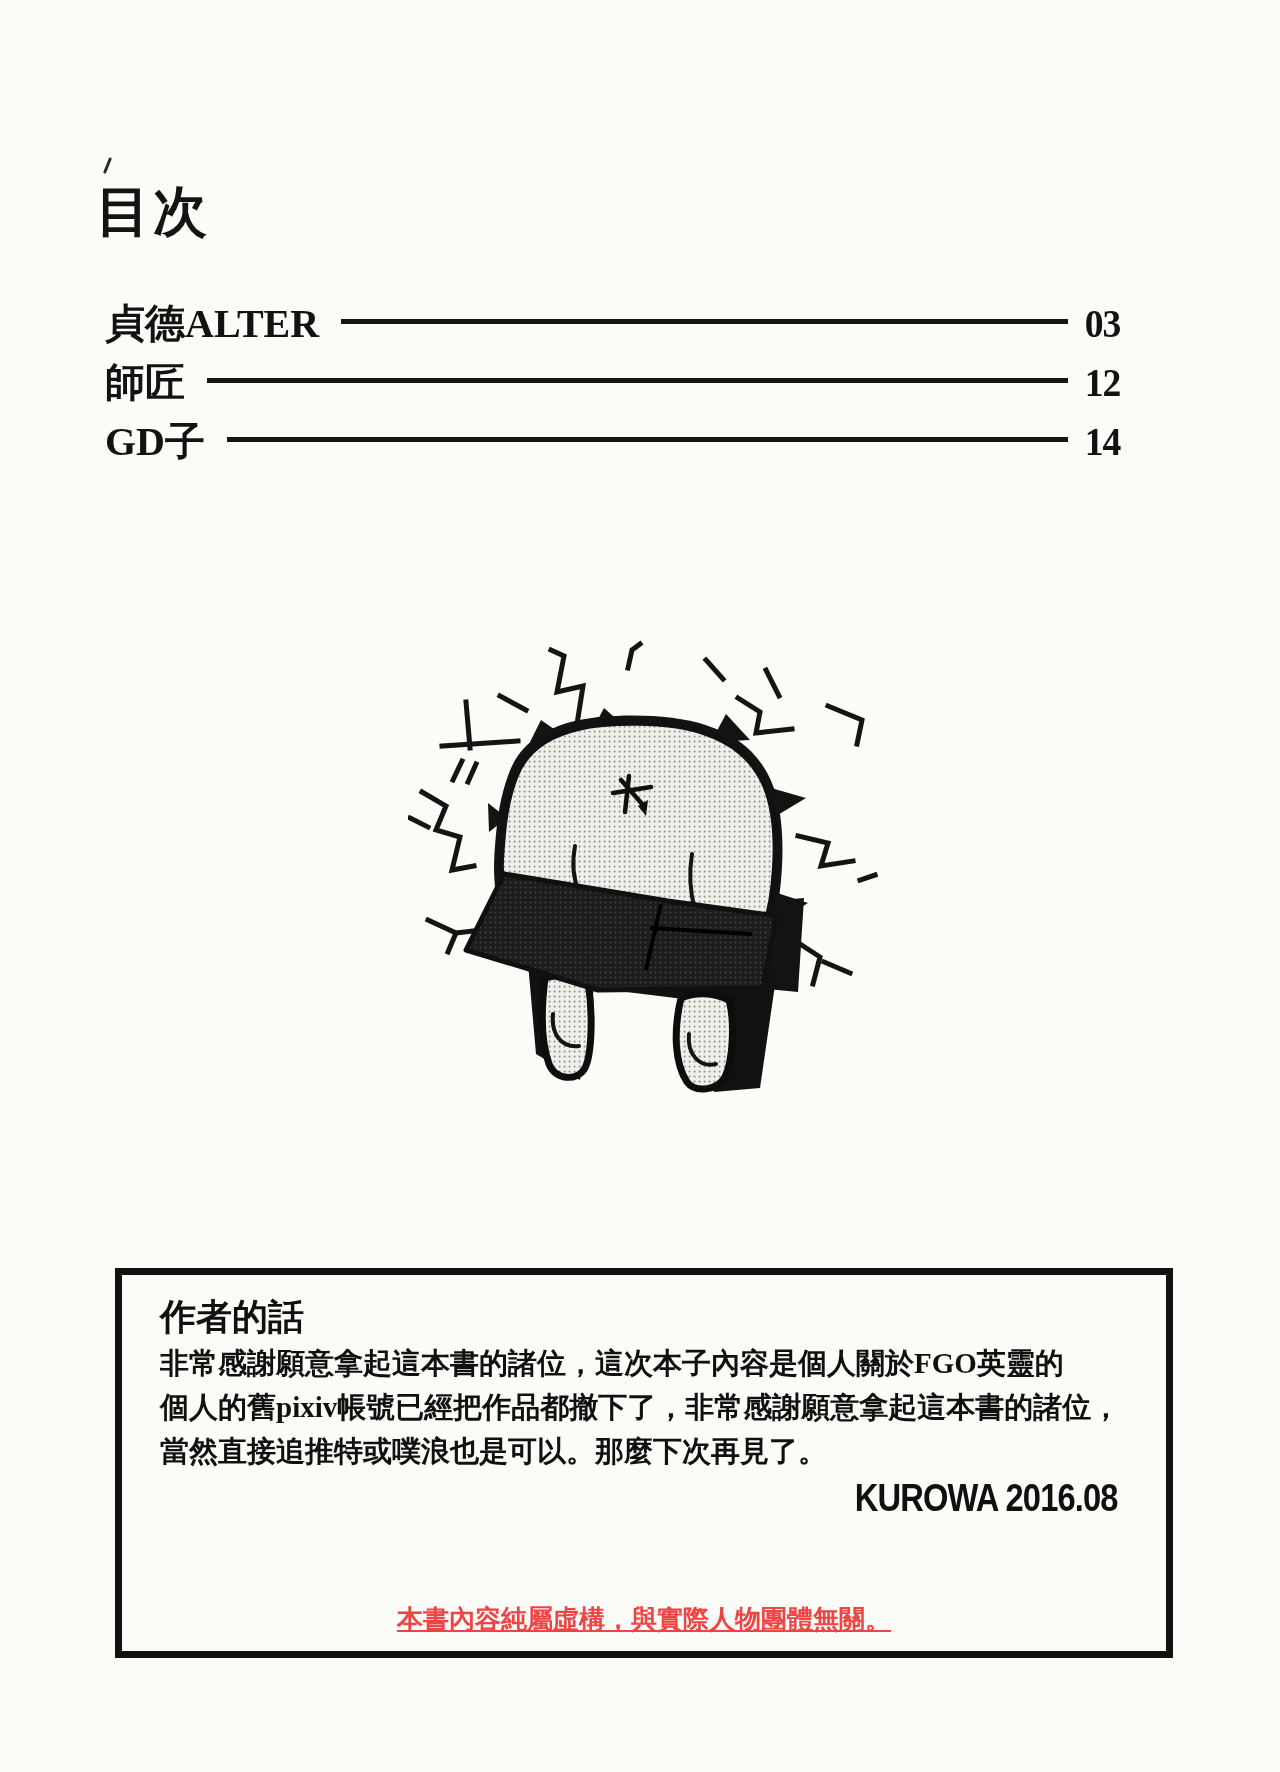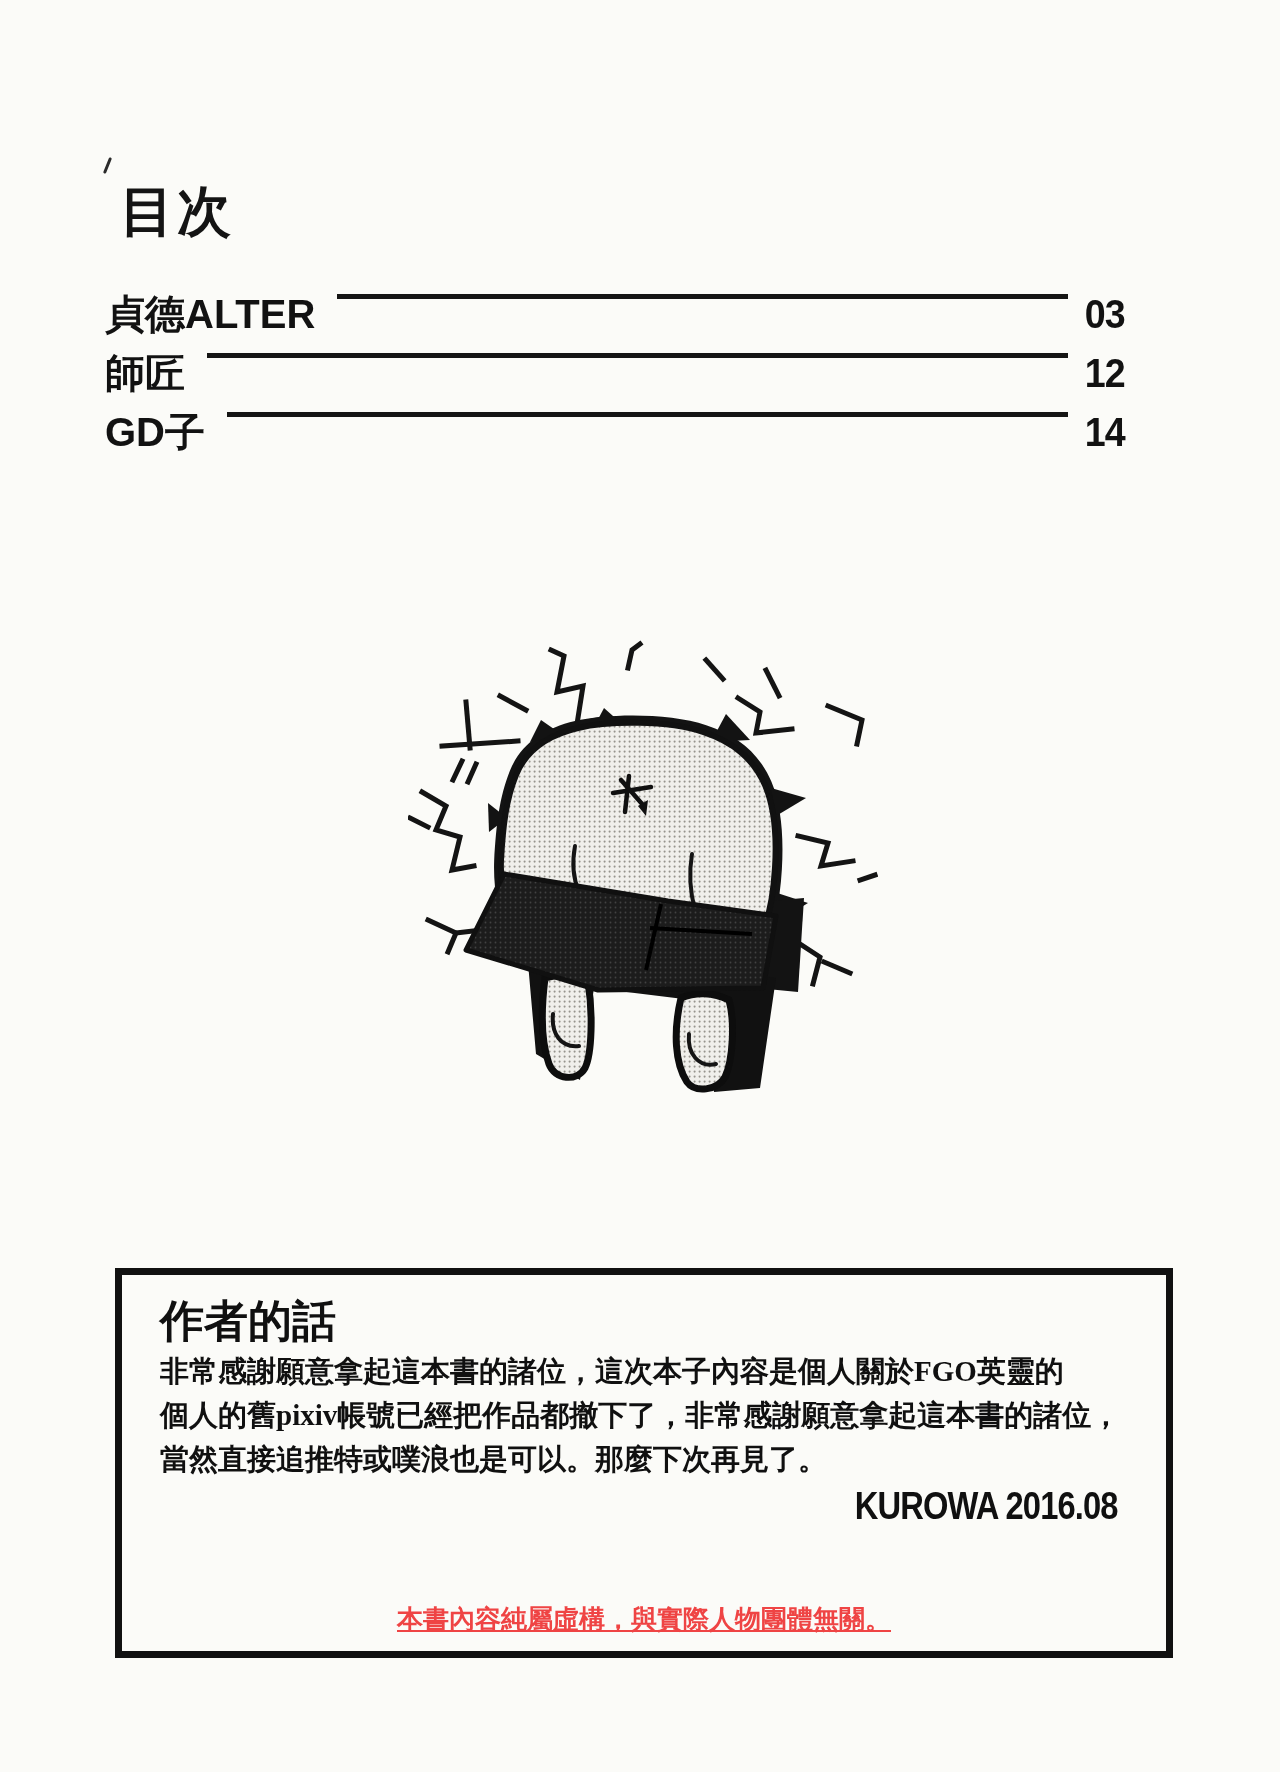--- a/index.html
+++ b/index.html
@@ -7,46 +7,46 @@
   .page {
     position:relative; width:1280px; height:1772px;
     background:#fbfbf8; color:#161616; overflow:hidden;
     font-family:"Liberation Sans", sans-serif;
   }
   .tick {
     position:absolute; left:106px; top:157px; width:3px; height:17px;
     background:#2b2b2b; transform:rotate(22deg); border-radius:2px;
   }
   .page-title {
-    position:absolute; left:120px; top:184px;
+    position:absolute; left:96px; top:184px;
     font-size:54px; font-weight:bold; letter-spacing:3px; line-height:1;
     color:#141414;
   }
   .toc { position:absolute; left:105px; top:294px; width:1023px; }
-  .toc-row { display:flex; align-items:flex-start; height:59px; }
+  .toc-row { display:flex; align-items:center; height:59px;font-family:Liberation Serif, serif; }
   .toc-label {
     font-size:40px; font-weight:bold; line-height:1; color:#121212;
     white-space:nowrap;
   }
   .toc-leader {
     flex:1; height:0; border-bottom:5px solid #151515;
     margin:0 14px 4px 22px;
   }
   .toc-page {
     font-size:40px; font-weight:bold; line-height:1; color:#121212;
     min-width:46px; letter-spacing:-1px;
     transform:scaleX(0.94); transform-origin:right bottom;
   }
   .illo { position:absolute; left:408px; top:640px; width:470px; height:460px; }
   .author-box {
     position:absolute; left:115px; top:1268px; width:1058px; height:390px;
     border:7px solid #111;
   }
   .ab-heading {
-    margin:24px 0 0 38px; font-size:44px; font-weight:bold; line-height:1;
+    margin:24px 0 0 38px; font-size:36px; font-weight:bold; line-height:1;
     color:#101010; font-family:"Liberation Sans", sans-serif;
   }
   .ab-body {
     margin:6px 40px 0 38px;
     font-family:"Liberation Serif", serif;
     font-size:29px; font-weight:bold; line-height:44px; color:#101010;
     white-space:nowrap;
   }
   .ab-sign {
     margin:6px 48px 8px 0; text-align:right;

